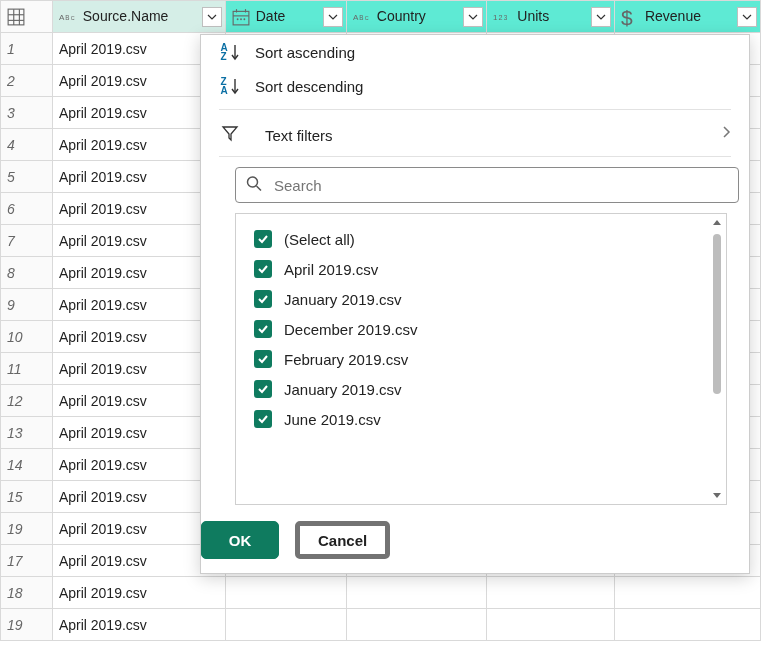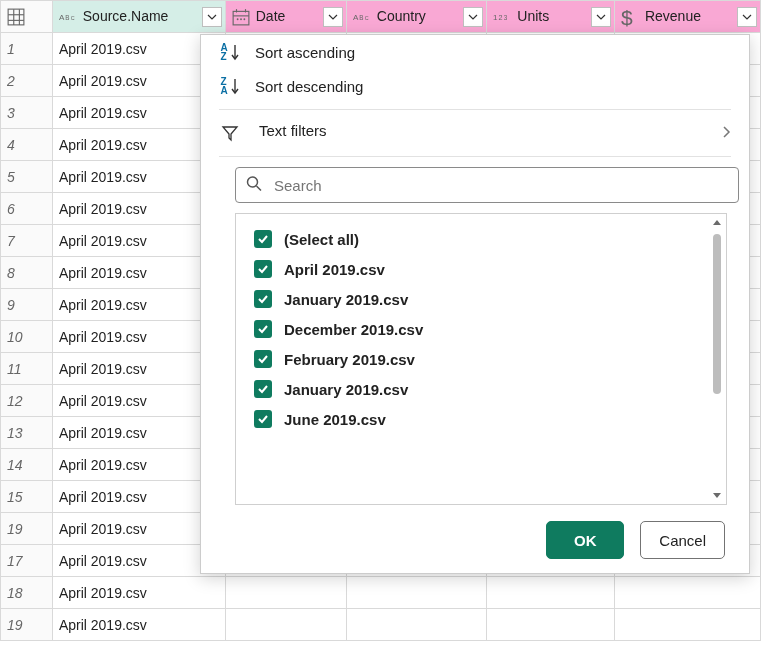--- a/index.html
+++ b/index.html
@@ -23,21 +23,21 @@
   .grid th, .grid td {
     border: 1px solid #d9d9d9;
     height: 32px;
     padding: 0 6px;
     text-align: left;
     font-weight: normal;
     white-space: nowrap;
     overflow: hidden;
   }
   .grid th {
-    background: #f9a8d4;
+    background: #5eead4;
     position: relative;
   }
   .grid th.active {
     background: #d5eee7;
   }
   .rownumcol { width: 48px; }
   .col-source { width: 160px; }
   .col-date   { width: 112px; }
   .col-country{ width: 130px; }
   .col-units  { width: 118px; }
@@ -127,21 +127,20 @@
   }
   .listbox {
     margin:0 22px 0 34px;
     border:1px solid #cfcfcf;
     height:292px;
     position:relative;
     overflow:hidden;
   }
   .listinner {
     padding:10px 16px;
-    font-weight:bold;
   }
   .checkrow {
     display:flex;
     align-items:center;
     gap:12px;
     padding:6px 2px;
     font-size:15px;
     cursor:pointer;
   }
   .cb {
@@ -169,21 +168,21 @@
     position:absolute;
     top:18px;
     width:8px;
     left:3px;
     height:160px;
     background:#bdbdbd;
     border-radius:4px;
   }
   .footer {
     display:flex;
-    justify-content:flex-end;
+    justify-content:flex-start;
     gap:16px;
     padding:16px 24px 0 0;
   }
   .btn {
     min-width:78px;
     height:38px;
     border-radius:5px;
     font-size:15px;
     cursor:pointer;
     display:flex;
@@ -192,22 +191,23 @@
     padding:0 18px;
   }
   .btn.primary {
     background:#0f7b5f;
     color:#fff;
     border:1px solid #0f7b5f;
     font-weight:600;
   }
   .btn.secondary {
     background:#fff;
-    border:1px solid #737373;
+    border:5px solid #737373;
     color:#222;
+    font-weight:bold;
   }
 </style>
 </head>
 <body>
 
 <table class="grid">
   <colgroup>
     <col class="rownumcol">
       <col class="col-source">
       <col class="col-date">
@@ -489,21 +489,21 @@
         <svg width="10" height="18" viewBox="0 0 10 18">
             <line x1="5" y1="2" x2="5" y2="15" stroke="#333" stroke-width="1.4"></line>
             <path d="M2 12 L5 16 L8 12" fill="none" stroke="#333" stroke-width="1.4"></path>
           </svg>
       </span>
     </span>
     <span>Sort descending</span>
   </div>
   <div class="menusep"></div>
   <div class="menuitem between">
-    <span style="display:flex;align-items:flex-start;gap:18px;">
+    <span style="display:flex;align-items:flex-end;gap:24px;">
       <span class="menuicon">
         <svg viewBox="0 0 18 18" width="18" height="18">
             <path d="M2 3 H16 L10 10 V16 L8 14 V10 Z" fill="none" stroke="#333" stroke-width="1.3"></path>
           </svg>
       </span>
       <span>Text filters</span>
     </span>
     <span class="chevr">
       <svg width="10" height="14" viewBox="0 0 10 14">
           <path d="M3 2 L8 7 L3 12" fill="none" stroke="#777" stroke-width="1.5"></path>

